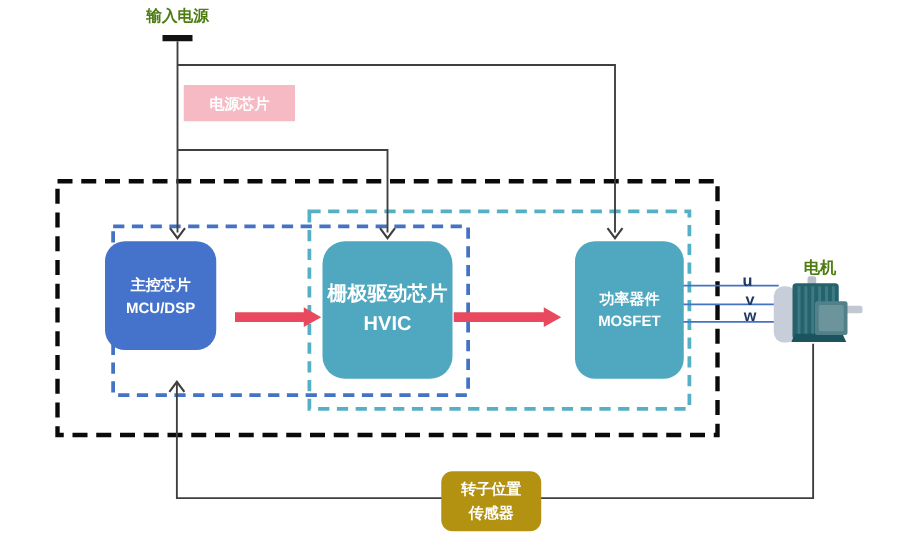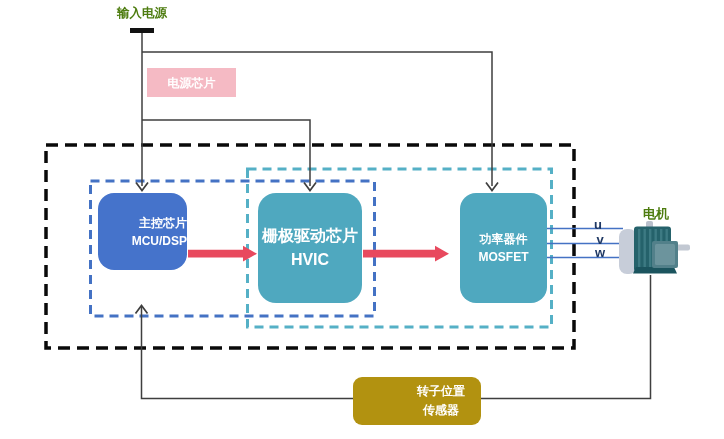--- a/index.html
+++ b/index.html
@@ -3,24 +3,24 @@
 <meta charset="utf-8">
 <style>
   html,body{margin:0;padding:0;background:#fff;}
   body{font-family:"Liberation Sans","DejaVu Sans",sans-serif;}
   .canvas{position:relative;width:724px;height:439px;background:#fff;overflow:hidden;}
   .layer-svg{position:absolute;left:0;top:0;z-index:1;}
   .node{position:absolute;z-index:3;display:flex;flex-direction:column;align-items:center;justify-content:center;
         color:#fff;font-weight:bold;text-align:center;line-height:1.5;}
   .lbl{position:absolute;z-index:3;font-weight:bold;color:#4d7c0f;text-align:center;}
   .box-power{left:99px;top:68px;width:89px;height:29px;background:var(--power_chip_fill,#F5BAC4);font-size:12px;margin-left:48px;}
-  .box-mcu{left:98px;top:193px;width:89px;height:77px;border-radius:16px;background:var(--mcu_fill,#4573CB);font-size:12px;align-items:flex-end;}
+  .box-mcu{left:84px;top:193px;width:89px;height:87px;border-radius:16px;background:var(--mcu_fill,#4573CB);font-size:12px;}
   .box-gate{left:258px;top:193px;width:104px;height:110px;border-radius:18px;background:var(--chip_fill,#4FA8BF);font-size:16px;}
   .box-mosfet{left:460px;top:193px;width:87px;height:110px;border-radius:16px;background:var(--chip_fill,#4FA8BF);font-size:12px;}
-  .box-sensor{left:353px;top:377px;width:80px;height:48px;border-radius:9px;background:var(--sensor_fill,#B29210);font-size:12px;line-height:1.55;padding-left:48px;}
+  .box-sensor{left:353px;top:377px;width:80px;height:48px;border-radius:9px;background:var(--sensor_fill,#B29210);font-size:12px;line-height:1.55;}
   .lbl-input{left:112px;top:5px;width:60px;font-size:12.5px;}
   .lbl-motor{left:634px;top:205px;width:44px;font-size:13px;}
   .phase{position:absolute;z-index:3;width:16px;text-align:center;font-size:13px;font-weight:bold;color:#1F3864;line-height:1;}
   .phase-u{left:590px;top:218px;}
   .phase-v{left:592px;top:233px;}
   .phase-w{left:592px;top:246px;}
 </style>
 </head>
 <body>
 

